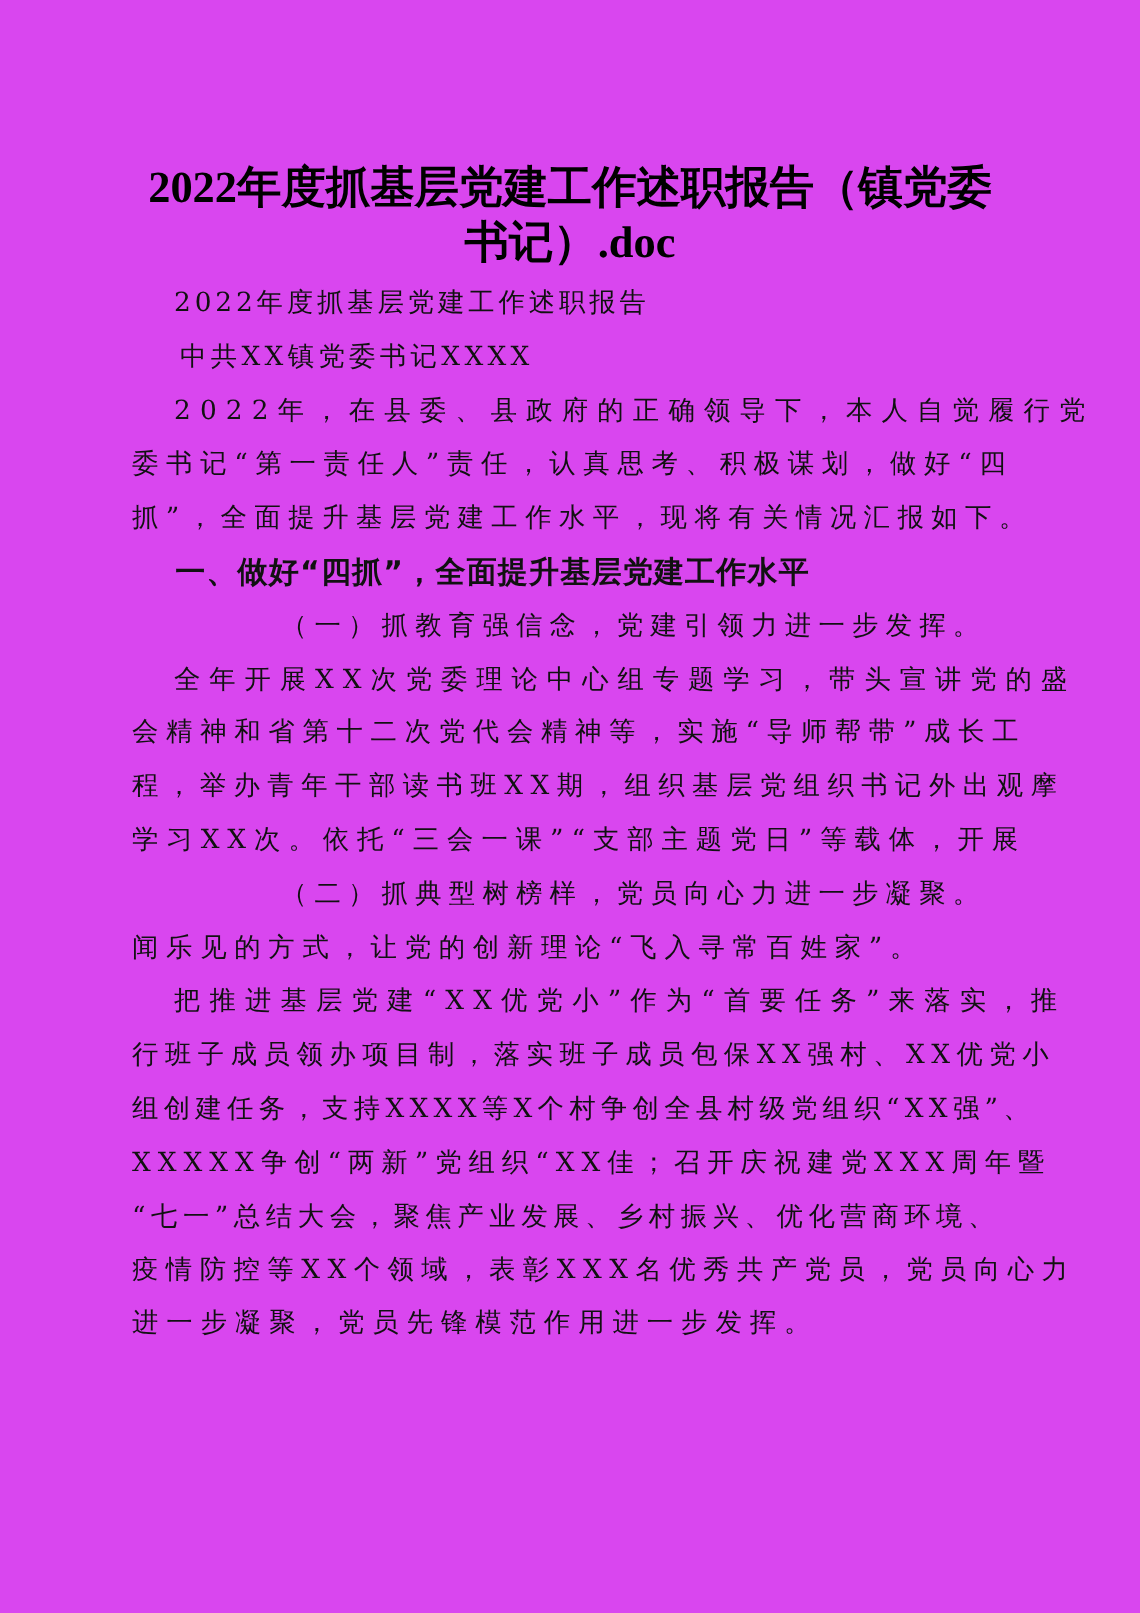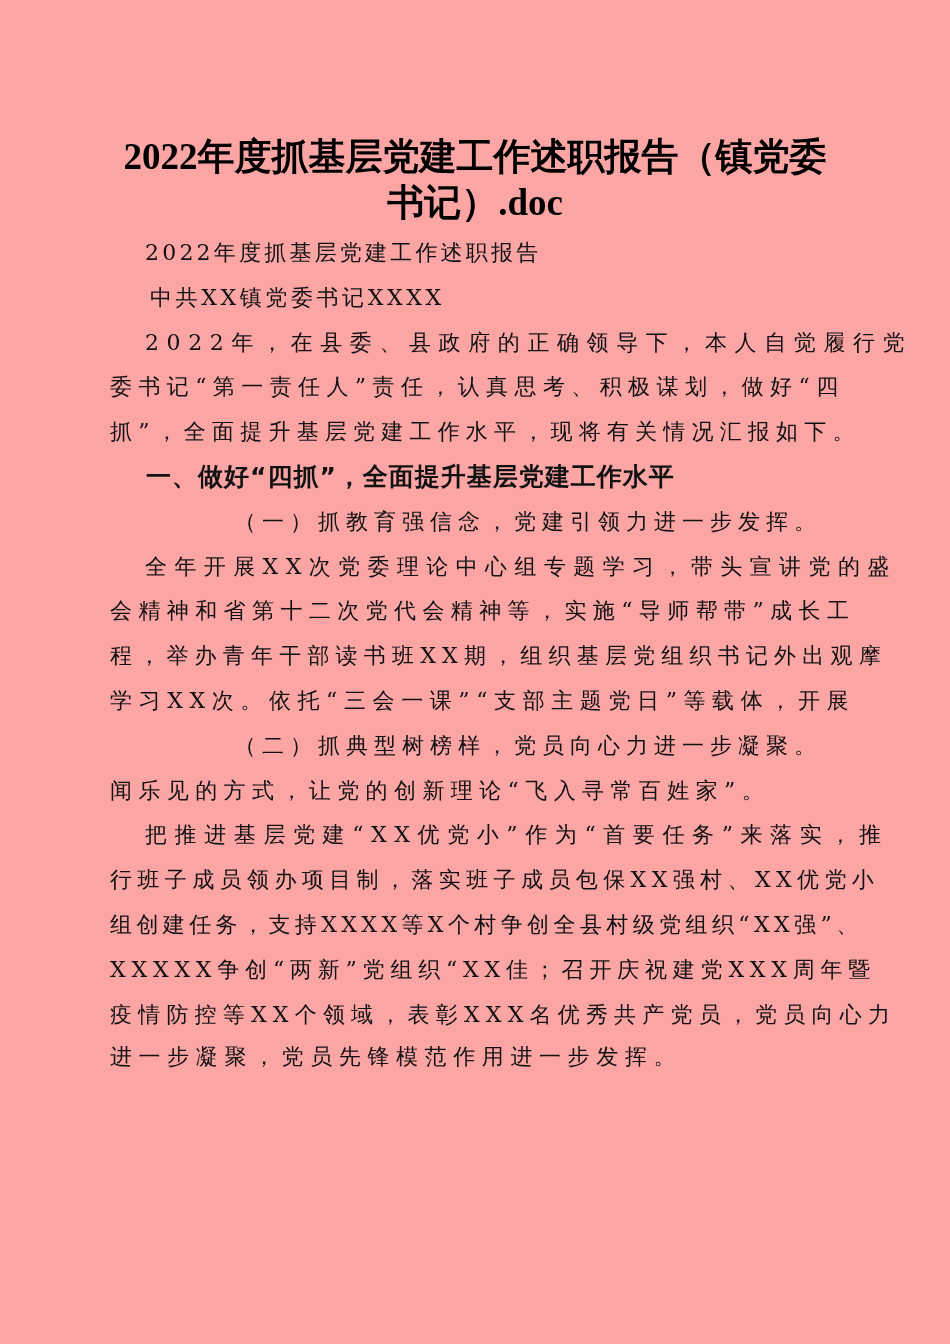--- a/index.html
+++ b/index.html
@@ -13,21 +13,21 @@
       position: relative;
       overflow: hidden;
       color: #000000;
     }
     .page {
       position: absolute;
       left: 0;
       top: 0;
       width: 950px;
       height: 1344px;
-      background: #fca5a5;
+      background: #d946ef;
     }
     .doc-title {
       position: absolute;
       left: 110px;
       top: 134px;
       width: 730px;
       margin: 0;
       text-align: center;
       font-family: "Liberation Serif", "DejaVu Serif", serif;
       font-weight: bold;
@@ -96,17 +96,18 @@
     <span class="line" style="letter-spacing:6.4px;">会精神和省第十二次党代会精神等，实施“导师帮带”成长工</span>
     <span class="line" style="letter-spacing:6.2px;">程，举办青年干部读书班XX期，组织基层党组织书记外出观摩</span>
     <span class="line" style="letter-spacing:6.6px;">学习XX次。依托“三会一课”“支部主题党日”等载体，开展</span>
     <span class="line heading2">（二）抓典型树榜样，党员向心力进一步凝聚。</span>
 
     <span class="line" style="letter-spacing:6.4px;">闻乐见的方式，让党的创新理论“飞入寻常百姓家”。</span>
     <span class="line indent" style="letter-spacing:7.6px;">把推进基层党建“XX优党小”作为“首要任务”来落实，推</span>
     <span class="line" style="letter-spacing:5.4px;">行班子成员领办项目制，落实班子成员包保XX强村、XX优党小</span>
     <span class="line" style="letter-spacing:4.4px;">组创建任务，支持XXXX等X个村争创全县村级党组织“XX强”、</span>
     <span class="line" style="letter-spacing:5.8px;">XXXXX争创“两新”党组织“XX佳；召开庆祝建党XXX周年暨</span>
+    <span class="line" style="letter-spacing:4.6px;">“七一”总结大会，聚焦产业发展、乡村振兴、优化营商环境、</span>
     <span class="line" style="letter-spacing:6.2px;">疫情防控等XX个领域，表彰XXX名优秀共产党员，党员向心力</span>
     <span class="line" style="letter-spacing:6.6px;font-family:Liberation Mono, monospace;">进一步凝聚，党员先锋模范作用进一步发挥。</span>
   </div>
 
 </div>
 
 </body></html>

